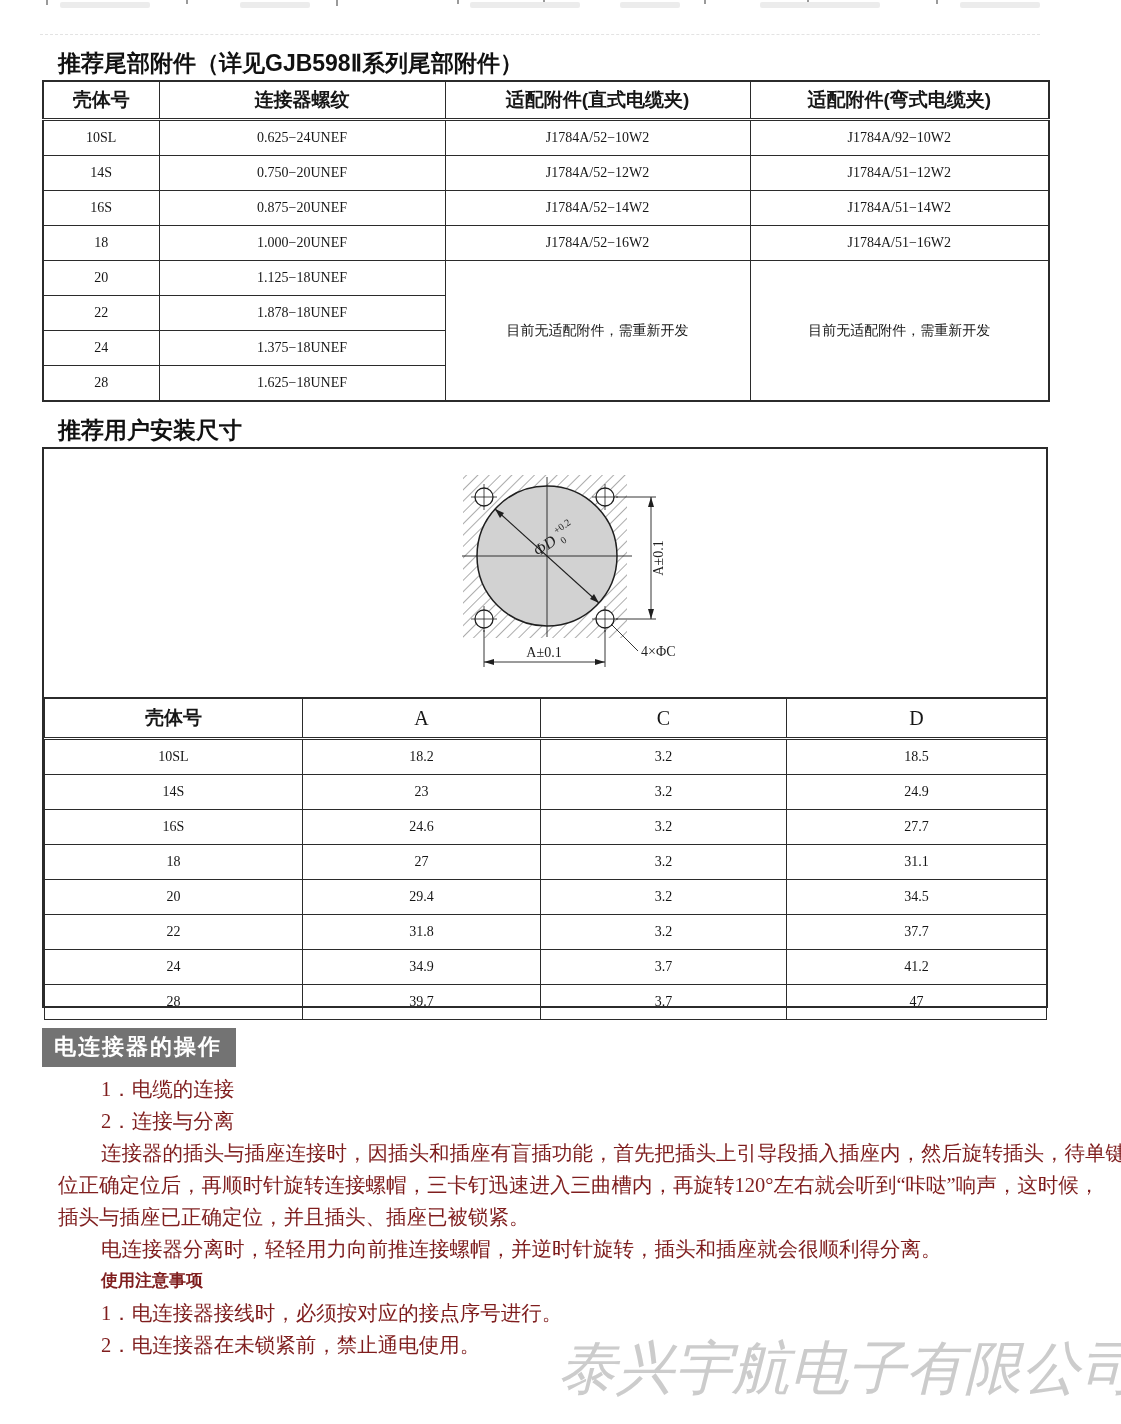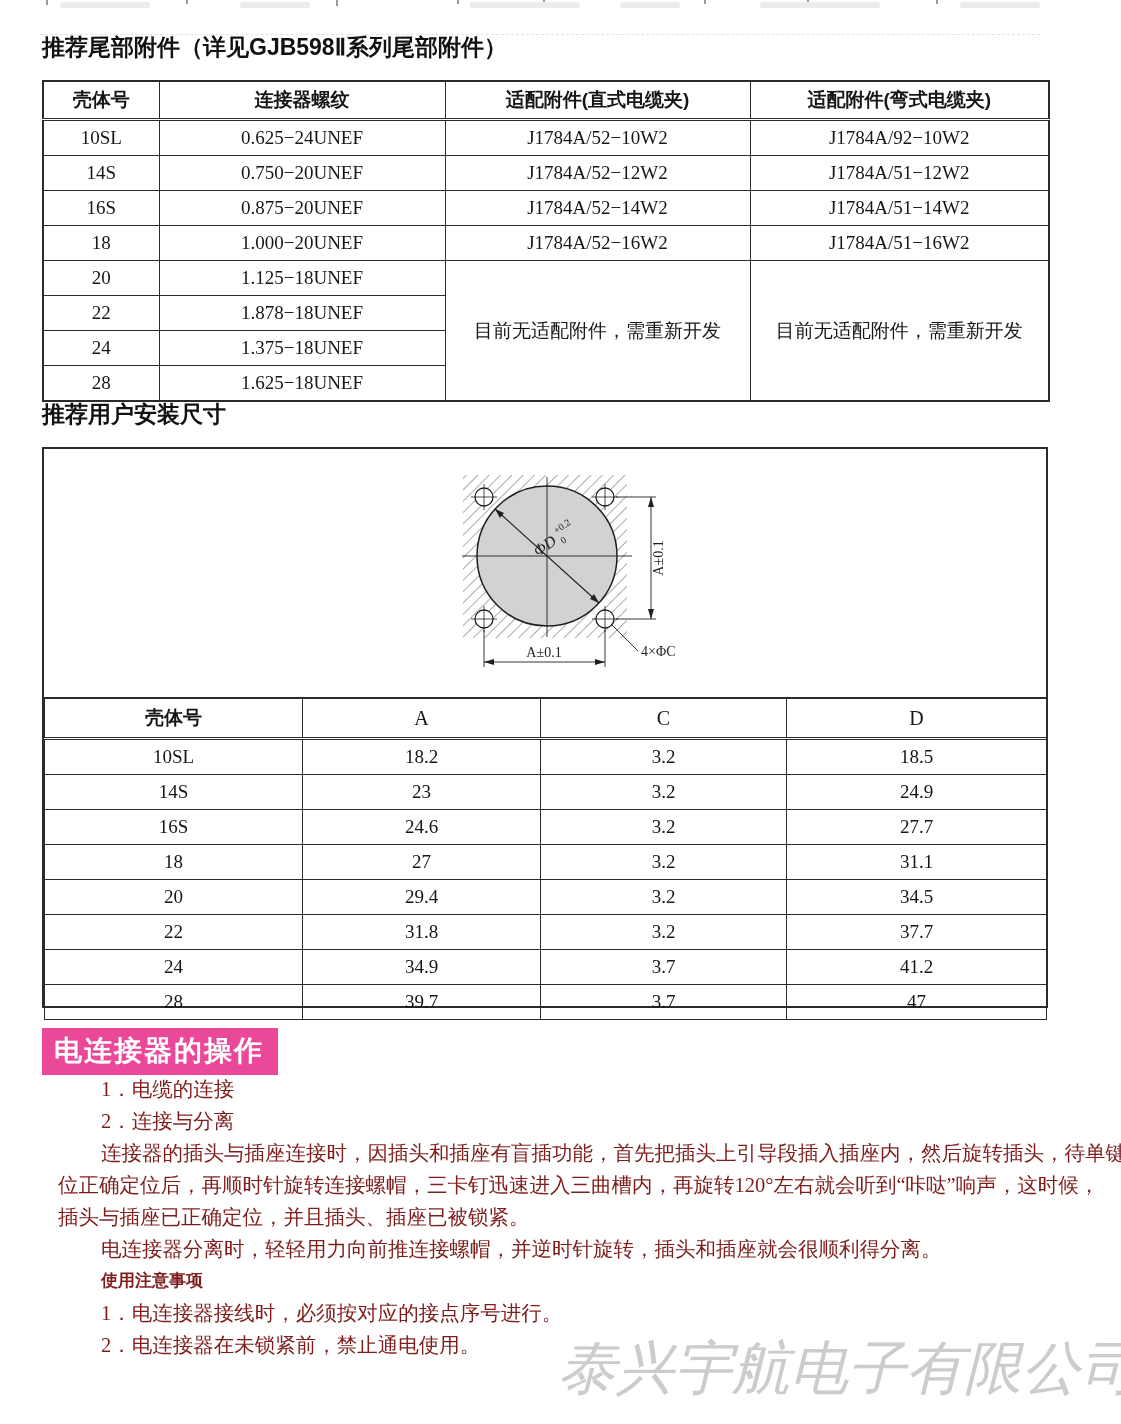--- a/index.html
+++ b/index.html
@@ -4,52 +4,52 @@
 <style>
   html,body{margin:0;padding:0;background:#ffffff;}
   .page{position:relative;width:1121px;height:1424px;background:#fff;overflow:hidden;
         font-family:"Liberation Serif",serif;color:#161616;}
   
   .top-artifact{position:absolute;left:0;top:0;width:1121px;height:40px;z-index:1;}
   .ta-tick{position:absolute;top:0;width:2px;background:#9a9a9a;}
   .ta-dash{position:absolute;top:34px;left:40px;width:1000px;border-top:1px dashed #e3e3e3;}
   .ta-smudge{position:absolute;top:2px;height:6px;background:#ececec;border-radius:2px;}
 
-  .title{position:absolute;left:42px;margin:0;font-family:"Liberation Sans",sans-serif;
+  .title{position:absolute;left:42px;margin:16px;font-family:"Liberation Sans",sans-serif;
          font-weight:bold;font-size:23px;color:#111;z-index:2;white-space:nowrap;}
   .t1{top:32px;}
   .t2{top:399px;}
 
   table.tbl{position:absolute;border-collapse:collapse;table-layout:fixed;z-index:2;}
   .tbl th,.tbl td{border:1.5px solid #2b2b2b;text-align:center;vertical-align:middle;
                   padding:0;overflow:hidden;}
   .tbl th{font-family:"Liberation Sans",sans-serif;font-weight:bold;font-size:19px;
           border-bottom:3px double #2b2b2b;}
-  .tbl td{font-family:"Liberation Serif",serif;font-size:19px;}
+  .tbl td{font-family:"Liberation Serif",serif;font-size:14px;}
   .tbl1{left:42px;top:80px;width:1006px;border:2px solid #2b2b2b;}
   .tbl1 th{height:36px;}
   .tbl1 td{height:34px;}
   .tbl2{left:0;top:248px;width:1002px;}
   .tbl2 th{height:38px;border-top:2px solid #2b2b2b;}
   .tbl2 td{height:34px;}
   .hdr-latin{font-family:"Liberation Serif",serif !important;font-weight:normal !important;font-size:20px !important;}
 
   .frame{position:absolute;left:42px;top:447px;width:1006px;height:561px;
          border:2px solid #2b2b2b;box-sizing:border-box;z-index:2;}
   .drawing{position:absolute;left:398px;top:16px;}
 
   .wm-center{position:absolute;left:366px;top:568px;z-index:1;font-size:200px;line-height:1;
              letter-spacing:18px;color:#c8cfe9;opacity:.85;font-family:"Liberation Serif",serif;
              font-weight:bold;pointer-events:none;white-space:nowrap;}
   .wm-bottom{position:absolute;left:558px;top:1340px;z-index:1;font-size:58px;line-height:1;
              color:#c7c7c7;opacity:.9;font-style:italic;font-family:"Liberation Serif",serif;
              pointer-events:none;white-space:nowrap;}
 
-  .op-header{position:absolute;left:42px;top:1028px;z-index:2;background:#ec4899;color:#fff;
-             font-family:"Liberation Sans",sans-serif;font-weight:bold;font-size:28px;
+  .op-header{position:absolute;left:42px;top:1028px;z-index:2;background:#737373;color:#fff;
+             font-family:"Liberation Sans",sans-serif;font-weight:bold;font-size:22px;
              padding:4px 14px 5px 12px;letter-spacing:2px;white-space:nowrap;text-align:center;}
   .op-text{position:absolute;left:42px;top:1073px;width:1070px;z-index:2;font-size:20.5px;
            line-height:32px;color:#7f1d1d;margin-left:16px;}
   .op-text div{white-space:nowrap;}
   .ind{padding-left:43px;}
   .bold-line{font-family:"Liberation Sans",sans-serif;font-weight:bold;font-size:17px;}
 </style>
 </head>
 <body>
 

